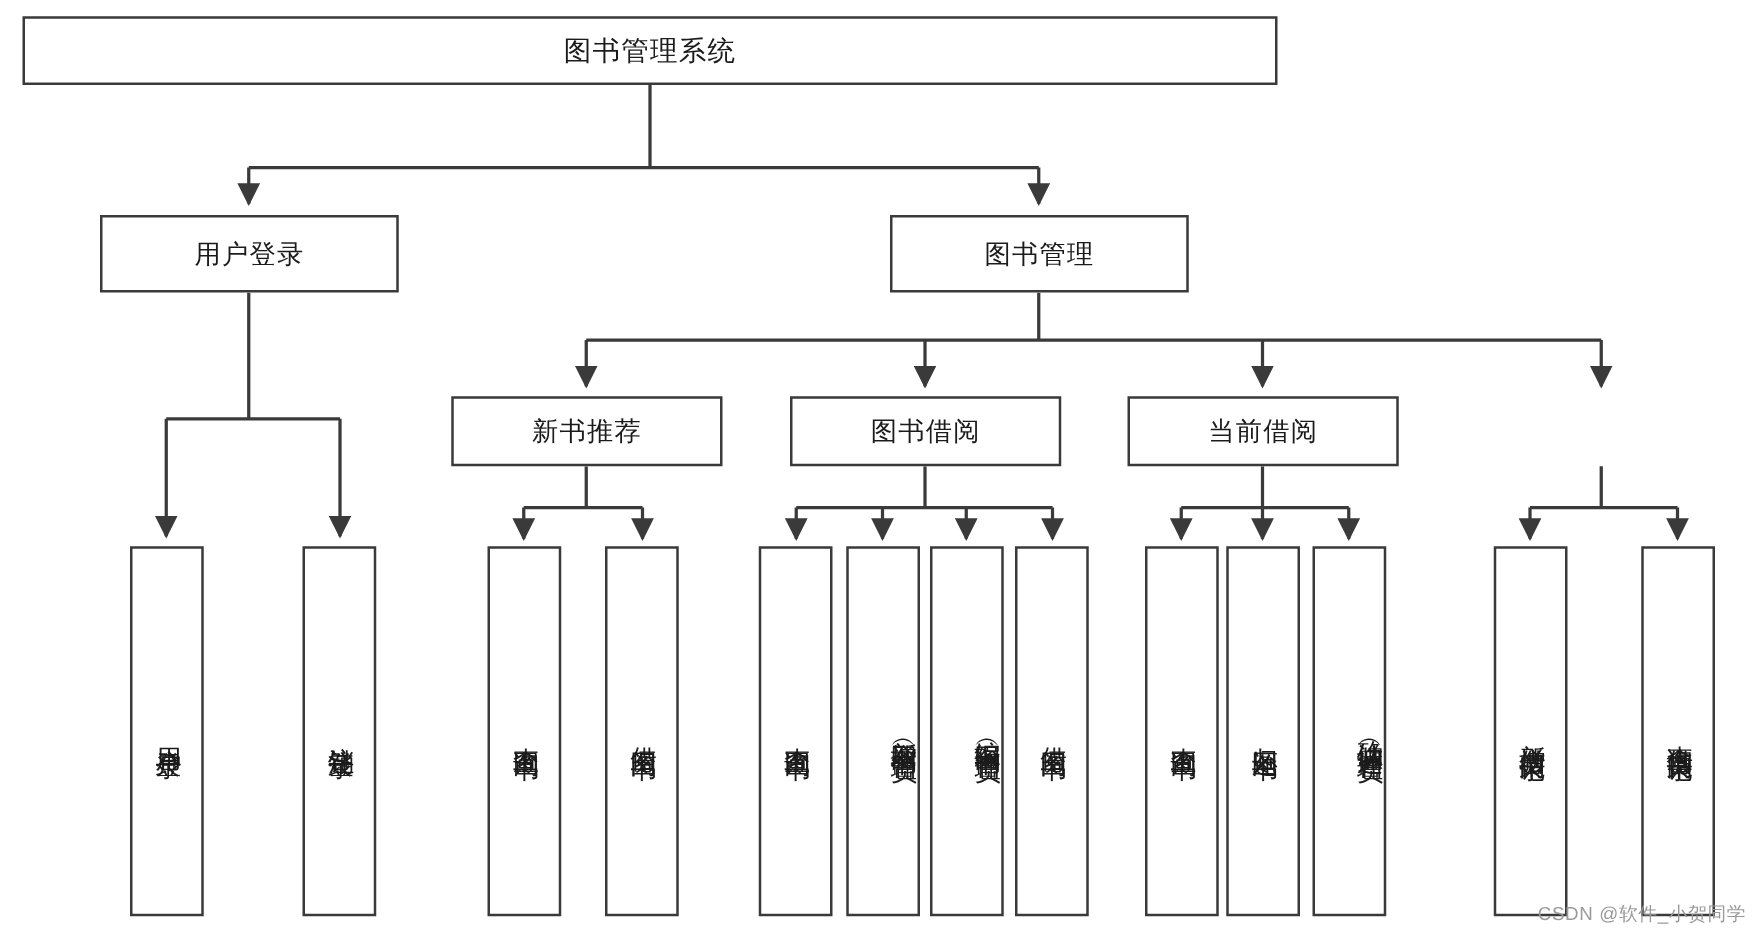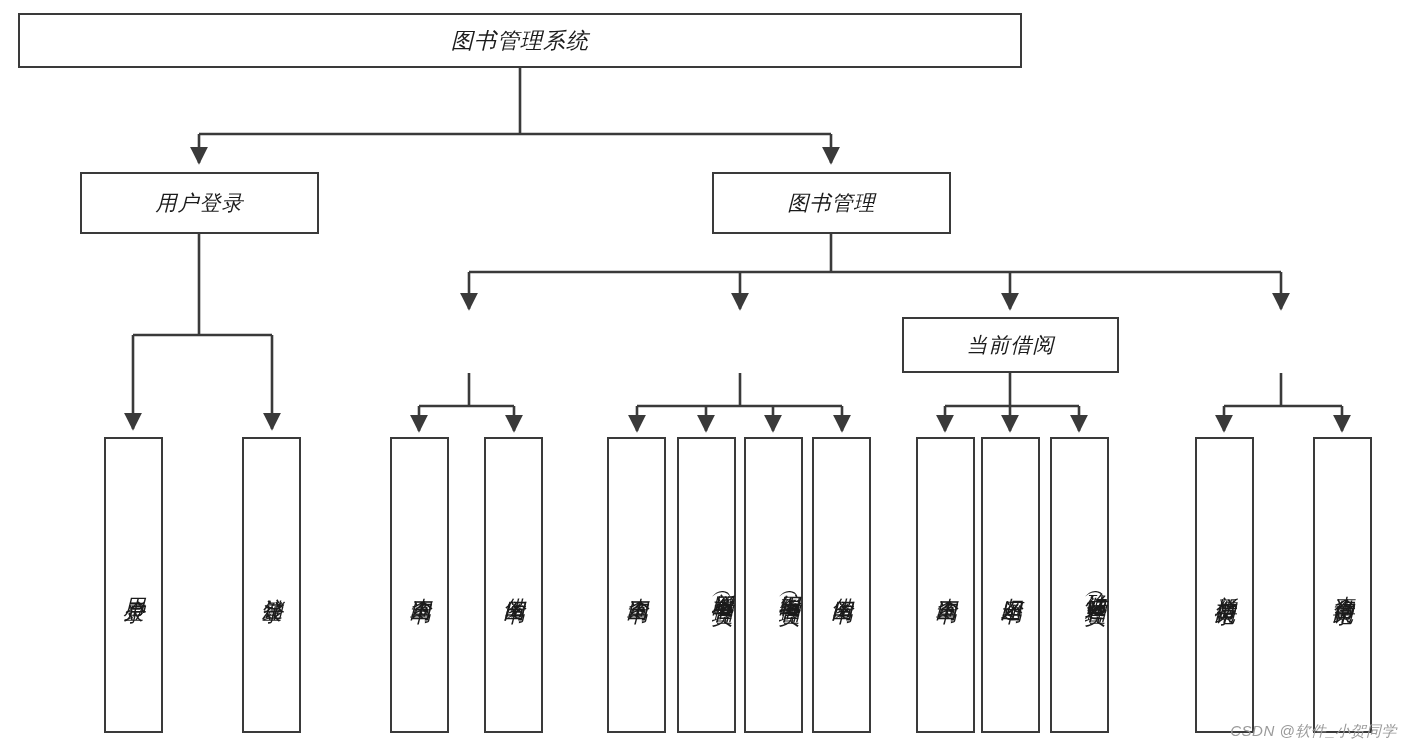--- a/index.html
+++ b/index.html
@@ -9,21 +9,20 @@
   }
   body {
     font-family: "Liberation Sans", "DejaVu Sans", sans-serif;
   }
   #canvas {
     position: relative;
     width: 1405px;
     height: 747px;
     background: #ffffff;
     overflow: hidden;
-    font-style: italic;
   }
   #edges {
     position: absolute;
     left: 0;
     top: 0;
     width: 1405px;
     height: 747px;
   }
   .node {
     position: absolute;
@@ -133,20 +132,26 @@
     <span>图书管理系统</span>
   </div>
 
   <div class="node horiz" style="left:80px; top:172px; width:239px; height:62px;">
     <span>用户登录</span>
   </div>
   <div class="node horiz" style="left:712px; top:172px; width:239px; height:62px;">
     <span>图书管理</span>
   </div>
 
+  <div class="node horiz" style="left:361px; top:317px; width:217px; height:56px;">
+    <span>新书推荐</span>
+  </div>
+  <div class="node horiz" style="left:632px; top:317px; width:217px; height:56px;">
+    <span>图书借阅</span>
+  </div>
   <div class="node horiz" style="left:902px; top:317px; width:217px; height:56px;">
     <span>当前借阅</span>
   </div>
 
   <div class="node vert" style="left:104px; top:437px; width:59px; height:296px; align-items:center;">
     <span class="vtxt">用户登录</span>
   </div>
   <div class="node vert" style="left:242px; top:437px; width:59px; height:296px; align-items:center;">
     <span class="vtxt">注销登录</span>
   </div>

